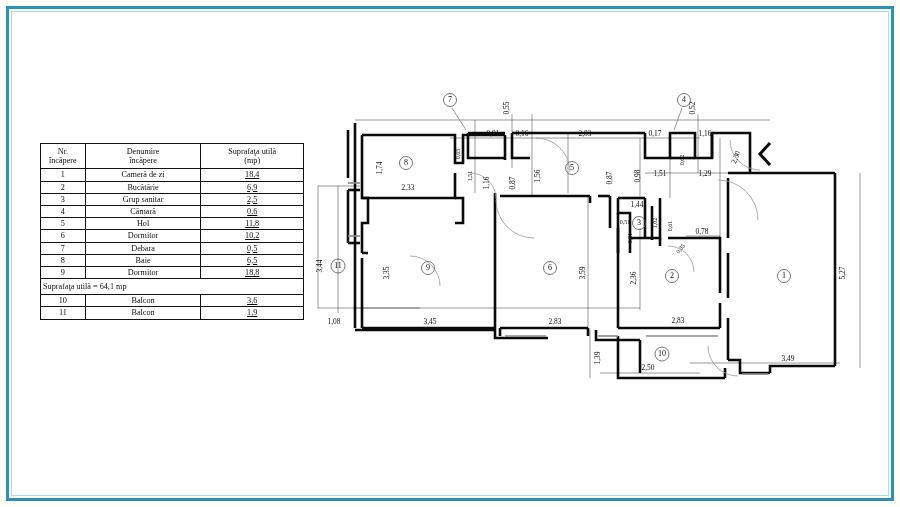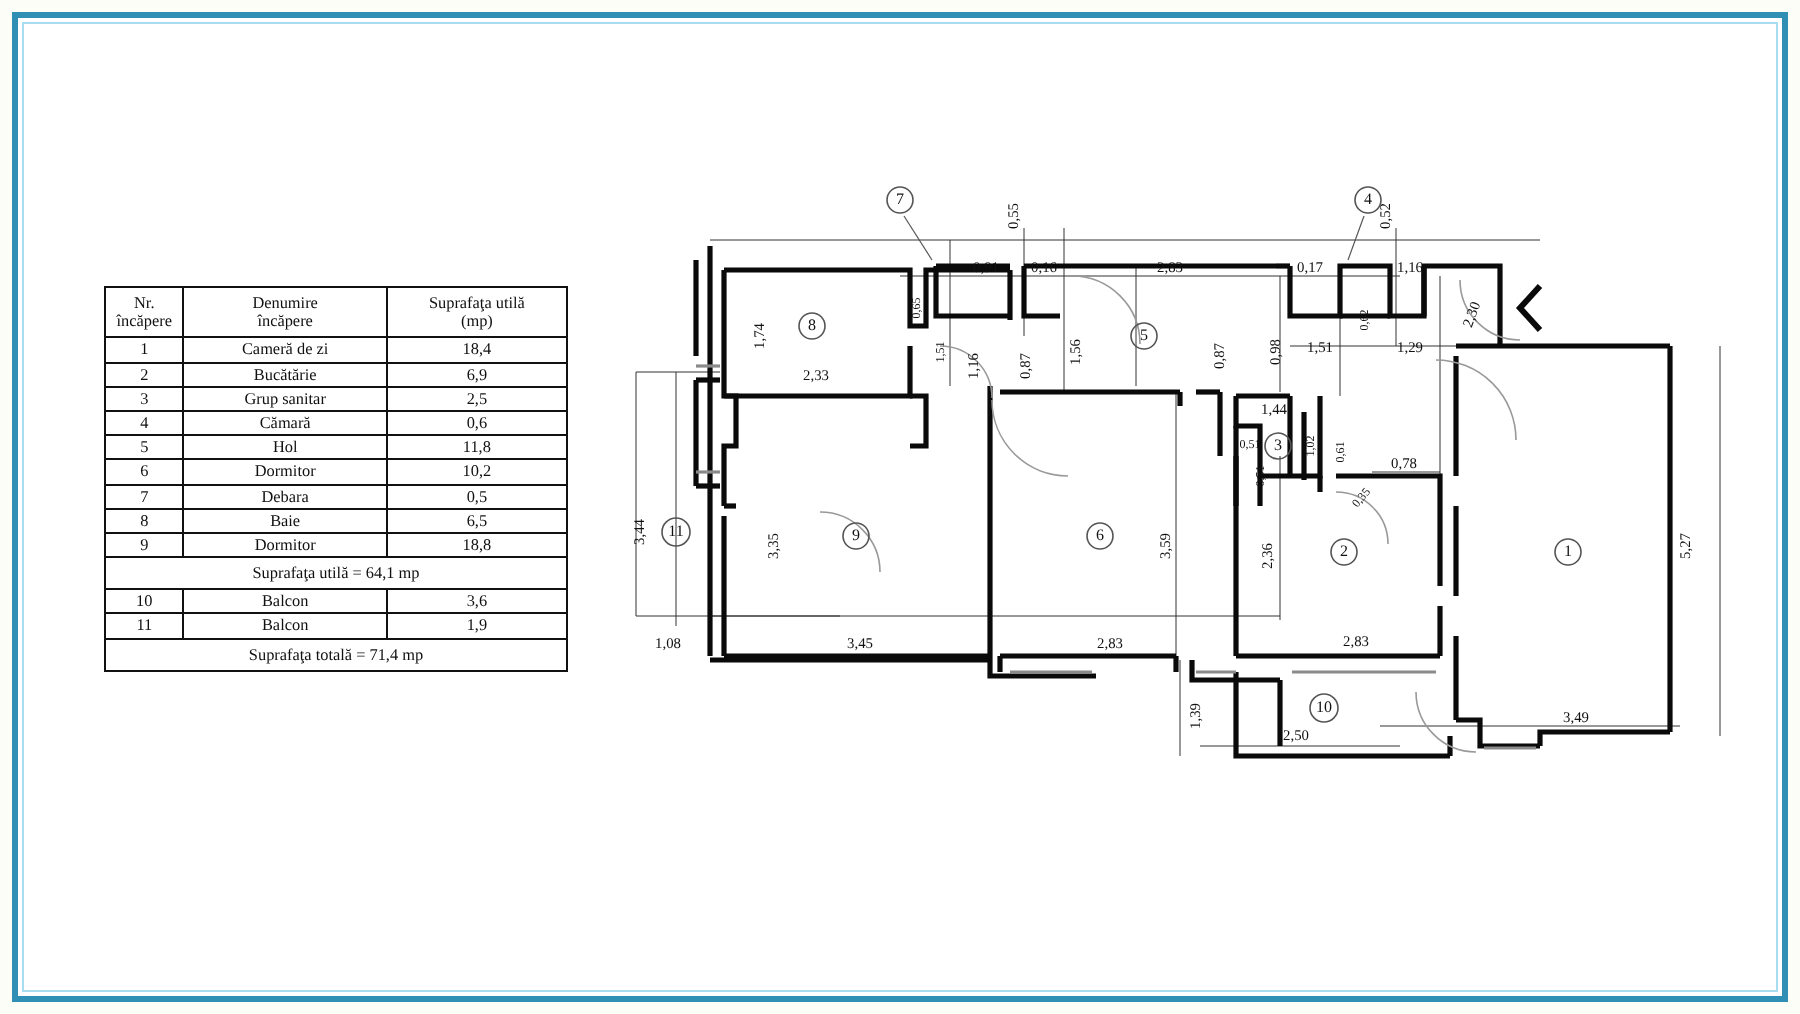--- a/index.html
+++ b/index.html
@@ -35,23 +35,23 @@
     pointer-events: none;
   }
   .content {
     position: absolute;
     inset: 0;
   }
 
   
   .table-wrap {
     position: absolute;
-    left: 52px;
+    left: 40px;
     top: 143px;
-    width: 232px;
+    width: 264px;
   }
   table.schedule {
     width: 100%;
     border-collapse: collapse;
     font-family: "Liberation Serif", serif;
     font-size: 8.2px;
     color: #101010;
   }
   table.schedule td, table.schedule th {
     border: 1px solid #111;
@@ -59,26 +59,26 @@
     text-align: center;
     line-height: 1.12;
     font-weight: normal;
   }
   table.schedule th {
     font-size: 8.2px;
     padding: 3px 2px;
   }
   td.col-nr   { width: 17%; }
   td.col-name { width: 44%; text-align: left; padding-left: 6px; }
-  td.col-area { width: 39%; }
+  td.col-area { width: 39%; text-decoration: underline; }
   th.col-nr   { width: 17%; }
   th.col-name { width: 44%; }
   th.col-area { width: 39%; }
   tr.summary td {
-    text-align: center;
+    text-align: left;
     padding: 3px 2px;
     font-size: 8.2px;
   }
 
   
   .plan {
     position: absolute;
     left: 300px;
     top: 78px;
     width: 590px;
@@ -185,23 +185,20 @@
           <tr>
             <td class="col-nr">10</td>
             <td class="col-name">Balcon</td>
             <td class="col-area">3,6</td>
           </tr>
           <tr>
             <td class="col-nr">11</td>
             <td class="col-name">Balcon</td>
             <td class="col-area">1,9</td>
           </tr>
-          <tr class="summary">
-            <td colspan="3">Suprafaţa totală = 71,4 mp</td>
-          </tr>
         </tbody>
       </table>
     </div>
 
     <div class="plan">
       <svg width="590" height="330" viewBox="0 0 590 330" xmlns="http://www.w3.org/2000/svg">
         <defs>
           <g id="tick">
               <line x1="-3" y1="3" x2="3" y2="-3" stroke="#111" stroke-width="0.8"></line>
             </g>

